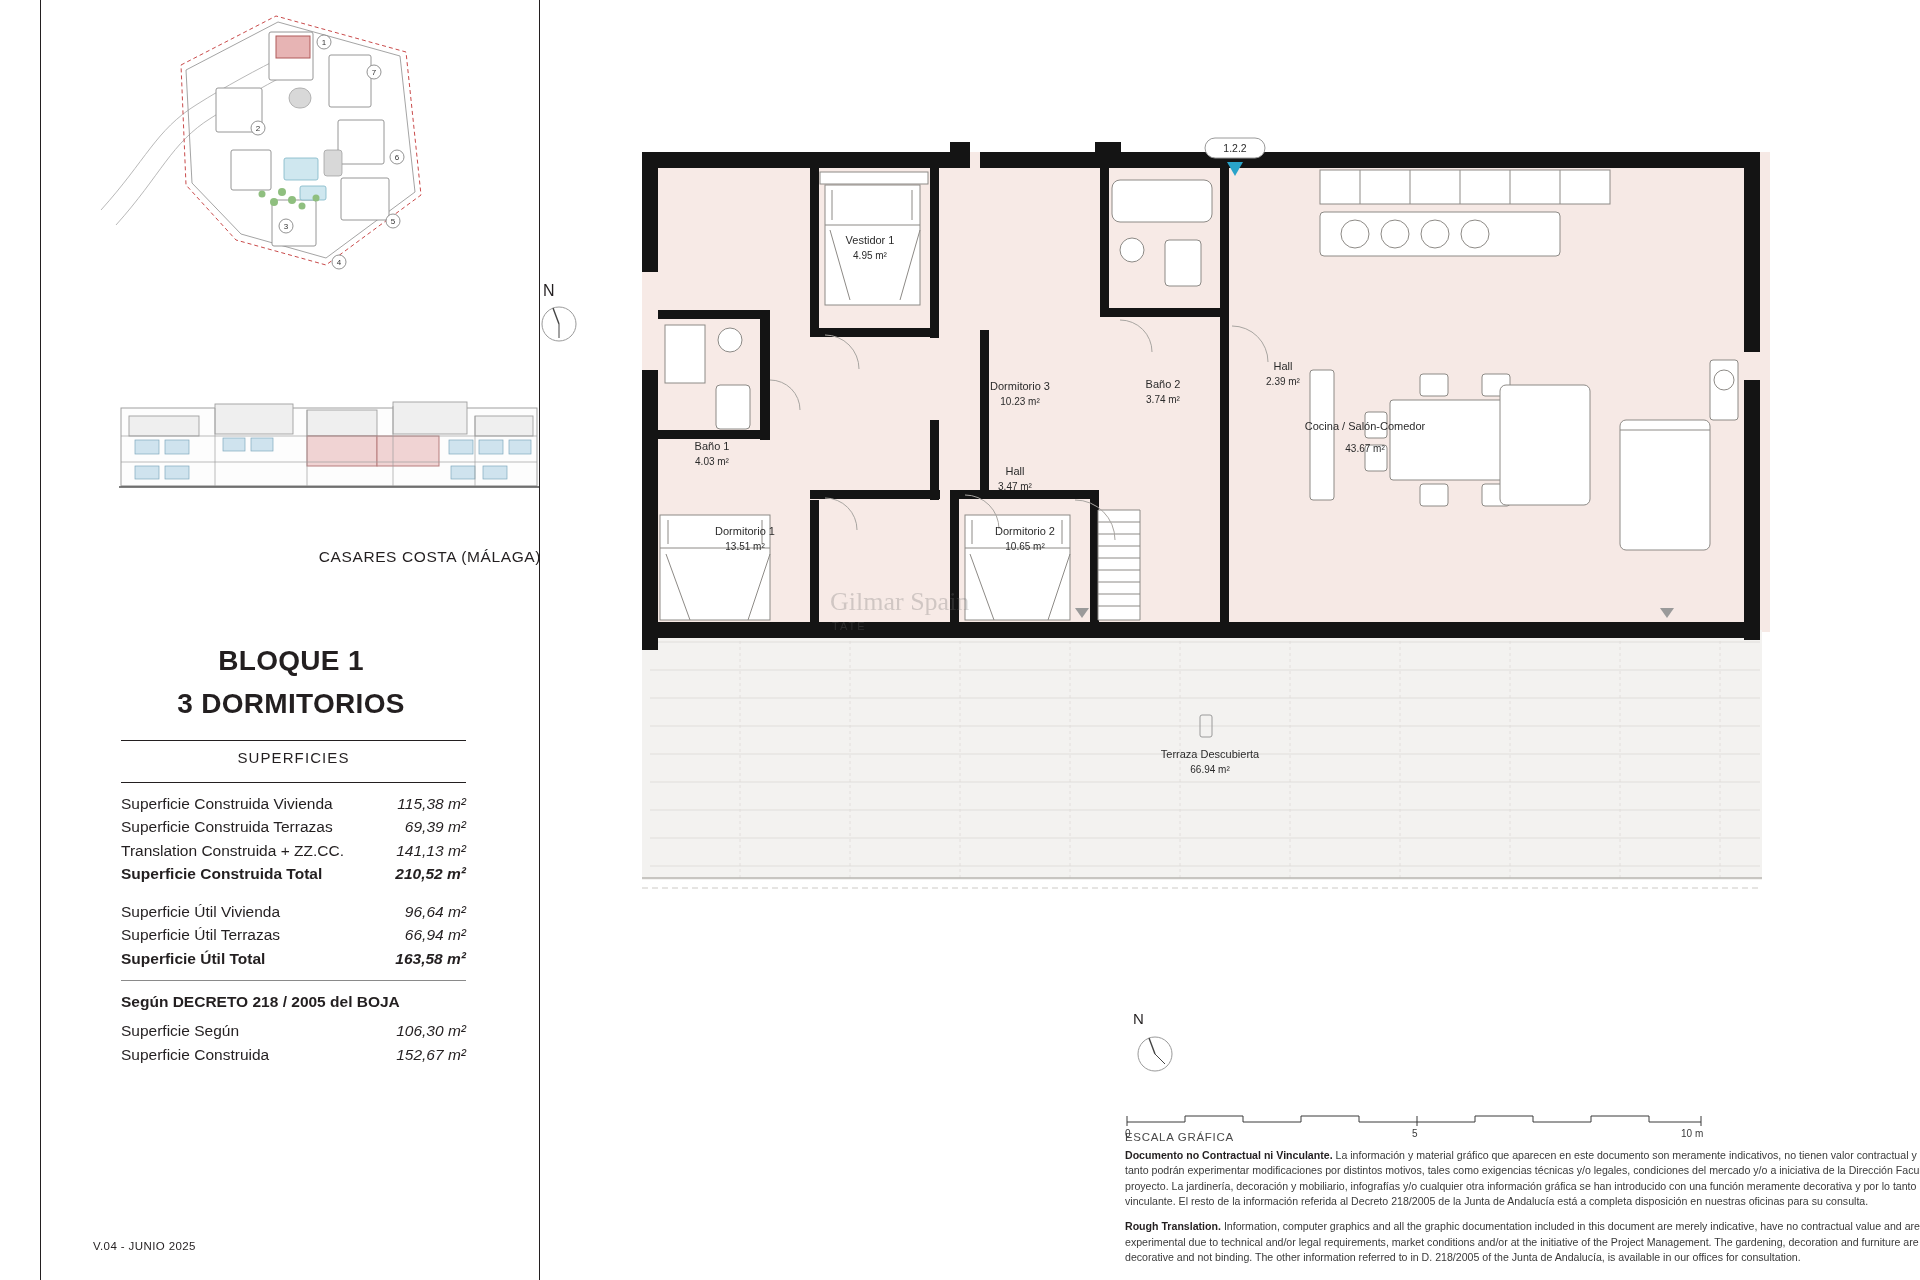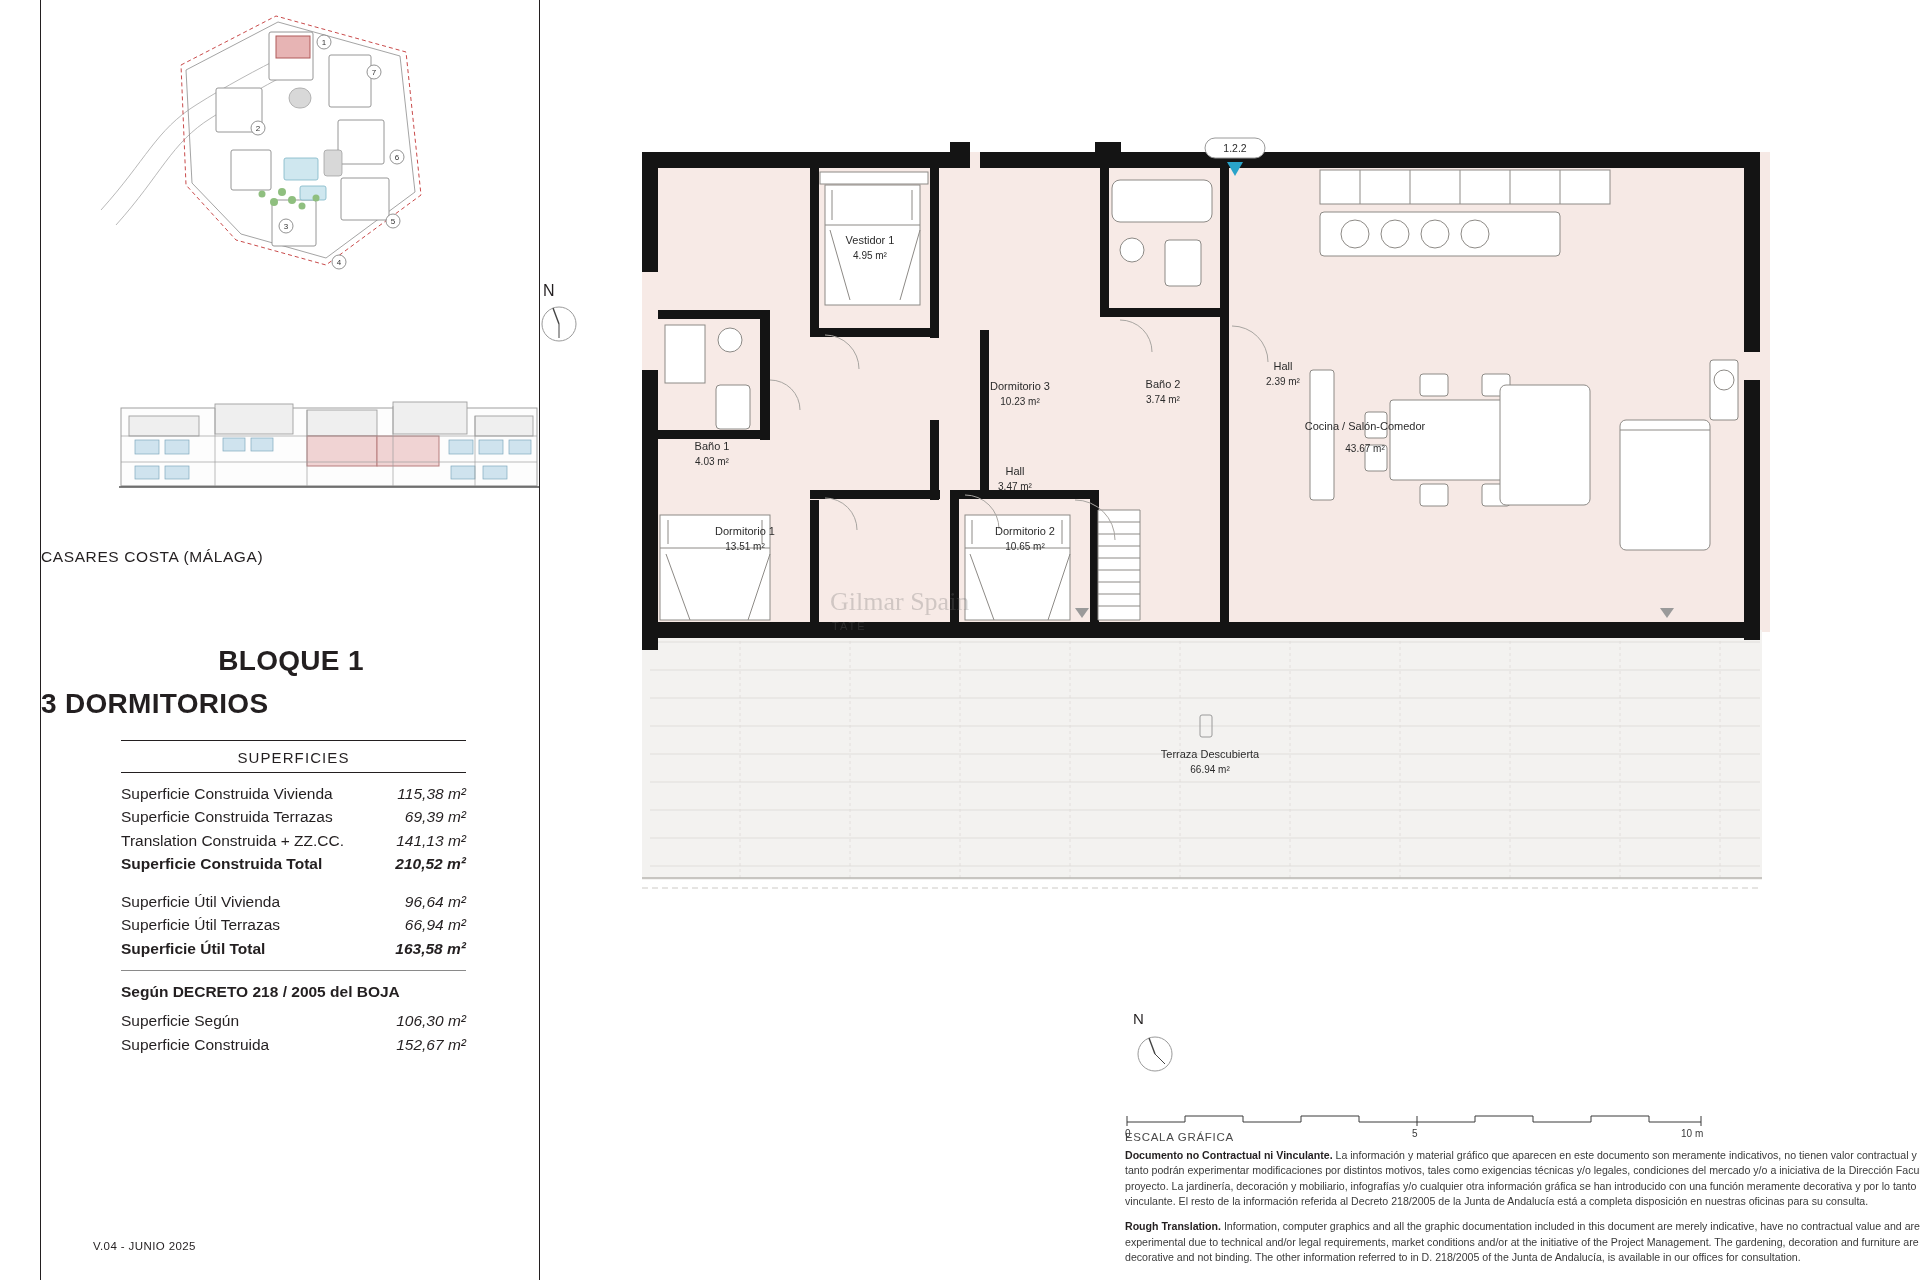--- a/index.html
+++ b/index.html
@@ -44,21 +44,21 @@
   }
   .elev {
     position: absolute;
     left: 78px; top: 380px;
     width: 420px; height: 120px;
   }
   .loc-label {
     position: absolute;
     left: 0; top: 548px;
     width: 500px;
-    text-align: left;
+    text-align: right;
     font-size: 15.5px;
     letter-spacing: 0.6px;
     color: #231f20;
   }
   .title-main {
     position: absolute;
     left: 0; top: 586px;
     width: 500px;
     text-align: center;
     font-size: 36px;
@@ -71,34 +71,35 @@
     width: 500px;
     text-align: center;
     font-size: 28px;
     font-weight: bold;
     letter-spacing: 0.3px;
   }
   .title-sub2 {
     position: absolute;
     left: 0; top: 688px;
     width: 500px;
+    text-align: center;
     font-size: 28px;
     font-weight: bold;
     letter-spacing: 0.3px;
   }
   .surf-block {
     position: absolute;
     left: 80px; top: 740px;
     width: 345px;
   }
   .surf-head {
     text-align: center;
     font-size: 15px;
     letter-spacing: 1.1px;
-    padding-bottom: 6px;
+    padding-bottom: 16px;
     border-bottom: 1.2px solid #231f20;
   }
   .surf-head-top {
     border-top: 1.2px solid #231f20;
     padding-top: 8px;
   }
   .srow {
     display: flex;
     justify-content: space-between;
     font-size: 15.5px;

